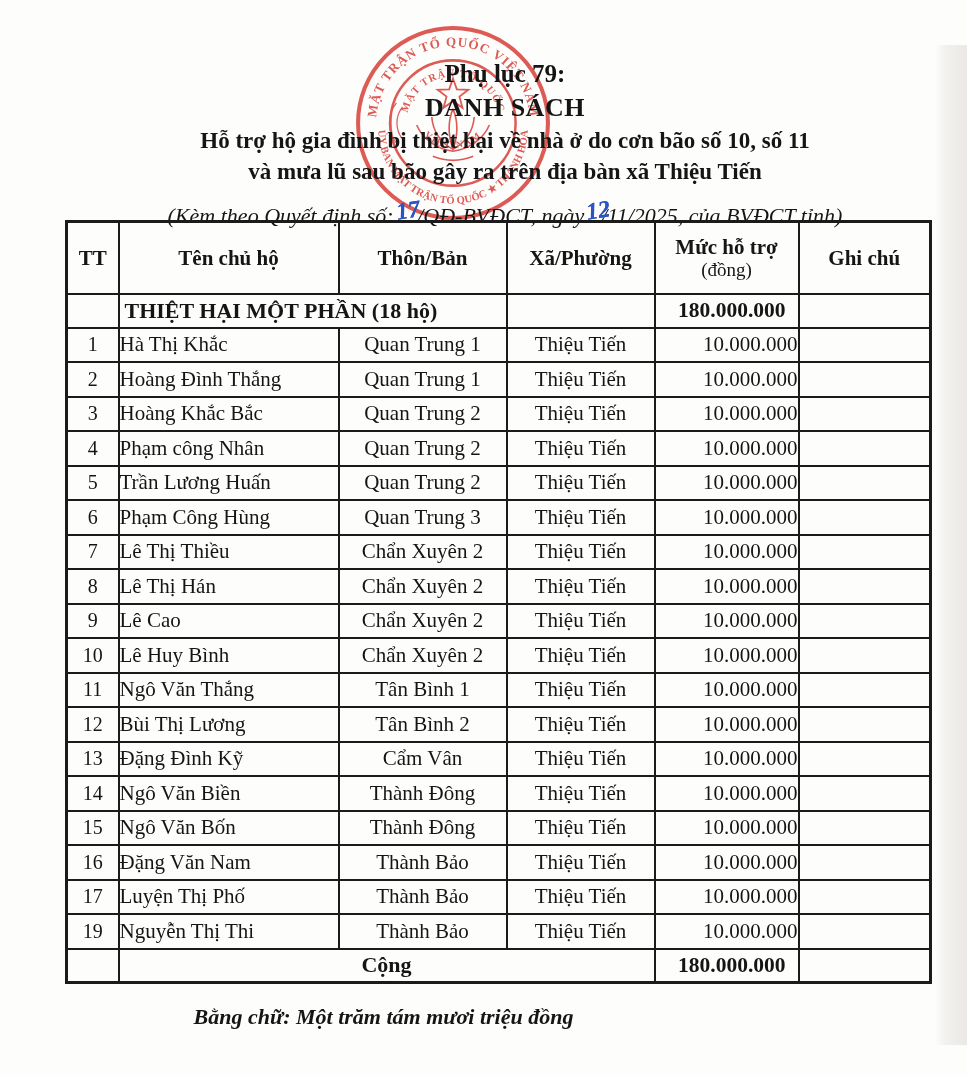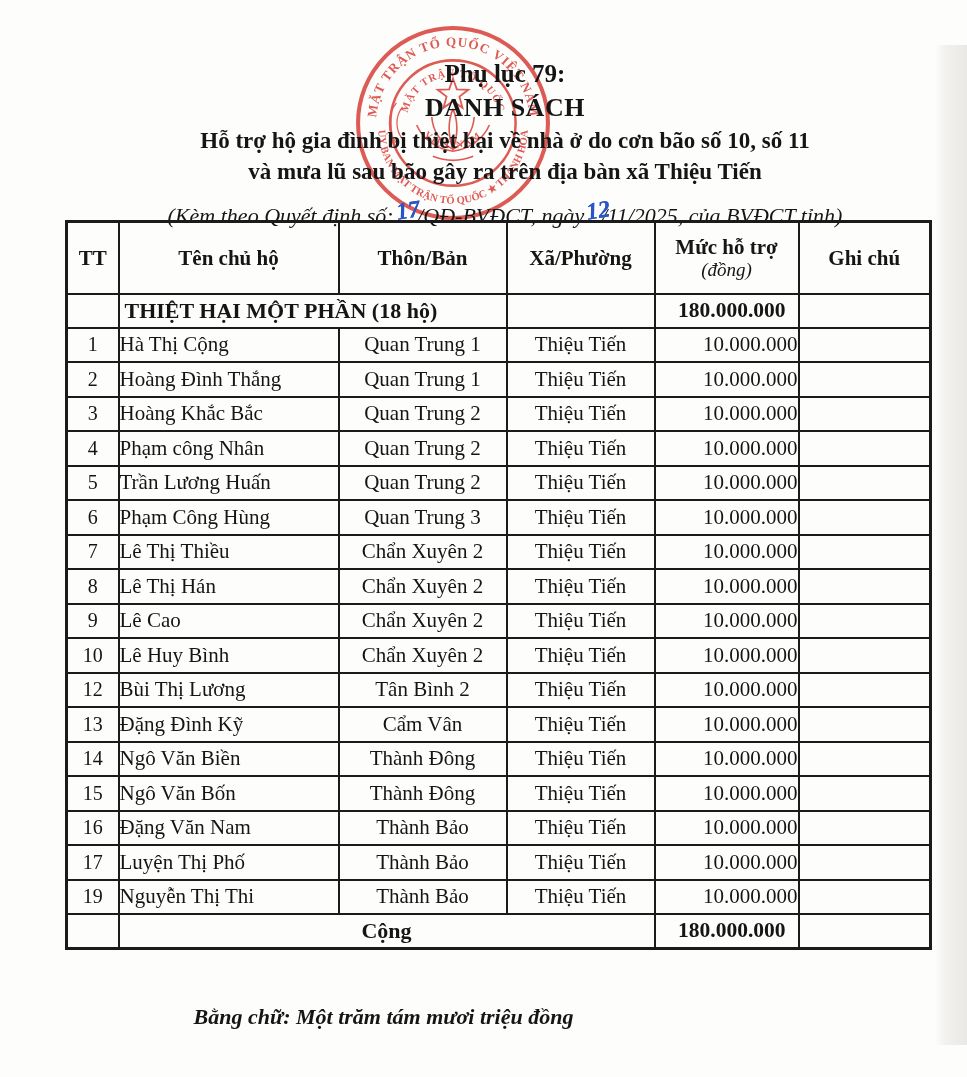--- a/index.html
+++ b/index.html
@@ -48,21 +48,21 @@
   table.list{border:3px solid #1b1b1b;}
   table.list td,table.list th{border:2px solid #1b1b1b;padding:0;overflow:hidden;}
   col.c-tt{width:52px;}
   col.c-name{width:220px;}
   col.c-hamlet{width:168px;}
   col.c-commune{width:148px;}
   col.c-amount{width:144px;}
   col.c-note{width:132px;}
   tr.head-row{height:72px;}
   tr.head-row th{font-size:21px;font-weight:bold;text-align:center;vertical-align:middle;line-height:1.15;}
-  .unit-note{font-size:19px;font-weight:normal;font-style:italic;}
+  .unit-note{font-size:19px;font-weight:normal;}
   tr.section-row{height:34px;}
   tr.section-row .sec-label{font-weight:bold;font-size:22px;text-align:left;padding-left:5px;vertical-align:middle;}
   tr.section-row .sec-amount,tr.total-row .tot-amount{
     font-weight:bold;text-align:right;padding-right:12px;vertical-align:middle;font-size:21.5px;
   }
   tr.data-row{height:34.5px;}
   tr.data-row td{vertical-align:middle;}
   td.cell-tt{text-align:center;font-size:20px;}
   td.cell-name{text-align:left;padding-left:6px;}
   td.cell-hamlet,td.cell-commune{text-align:center;}
@@ -151,21 +151,21 @@
       </tr>
       <tr class="section-row">
         <td></td>
         <td class="sec-label" colspan="2">THIỆT HẠI MỘT PHẦN (18 hộ)</td>
         <td></td>
         <td class="sec-amount">180.000.000</td>
         <td></td>
       </tr>
       <tr class="data-row">
       <td class="cell-tt">1</td>
-      <td class="cell-name">Hà Thị Cộng</td>
+      <td class="cell-name">Hà Thị Khắc</td>
       <td class="cell-hamlet">Quan Trung 1</td>
       <td class="cell-commune">Thiệu Tiến</td>
       <td class="cell-amount">10.000.000</td>
       <td class="cell-note"></td>
     </tr>
         <tr class="data-row">
       <td class="cell-tt">2</td>
       <td class="cell-name">Hoàng Đình Thắng</td>
       <td class="cell-hamlet">Quan Trung 1</td>
       <td class="cell-commune">Thiệu Tiến</td>
@@ -230,20 +230,28 @@
     </tr>
         <tr class="data-row">
       <td class="cell-tt">10</td>
       <td class="cell-name">Lê Huy Bình</td>
       <td class="cell-hamlet">Chẩn Xuyên 2</td>
       <td class="cell-commune">Thiệu Tiến</td>
       <td class="cell-amount">10.000.000</td>
       <td class="cell-note"></td>
     </tr>
         <tr class="data-row">
+      <td class="cell-tt">11</td>
+      <td class="cell-name">Ngô Văn Thắng</td>
+      <td class="cell-hamlet">Tân Bình 1</td>
+      <td class="cell-commune">Thiệu Tiến</td>
+      <td class="cell-amount">10.000.000</td>
+      <td class="cell-note"></td>
+    </tr>
+        <tr class="data-row">
       <td class="cell-tt">12</td>
       <td class="cell-name">Bùi Thị Lương</td>
       <td class="cell-hamlet">Tân Bình 2</td>
       <td class="cell-commune">Thiệu Tiến</td>
       <td class="cell-amount">10.000.000</td>
       <td class="cell-note"></td>
     </tr>
         <tr class="data-row">
       <td class="cell-tt">13</td>
       <td class="cell-name">Đặng Đình Kỹ</td>

